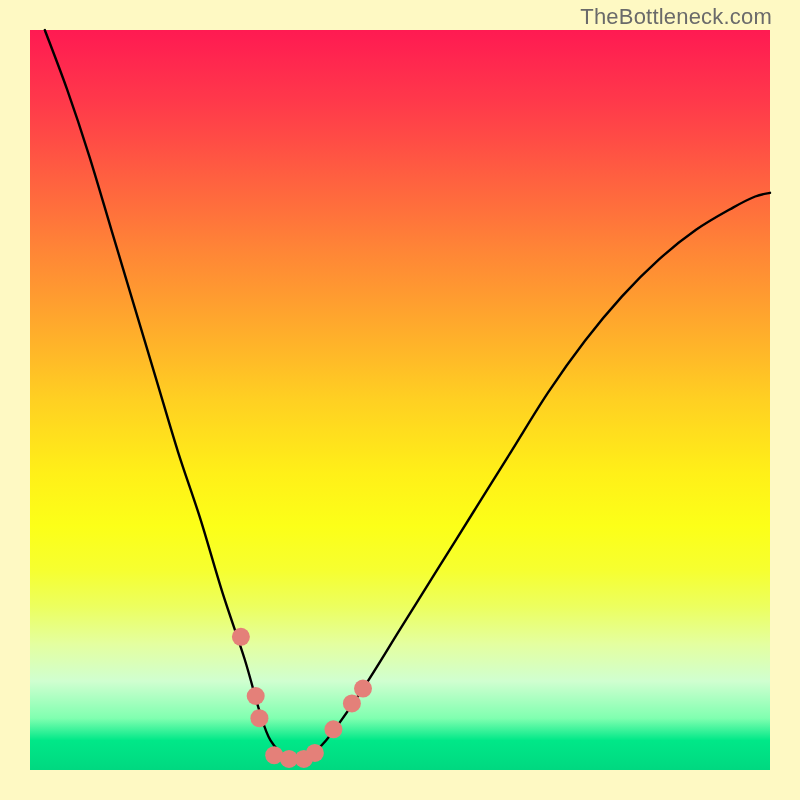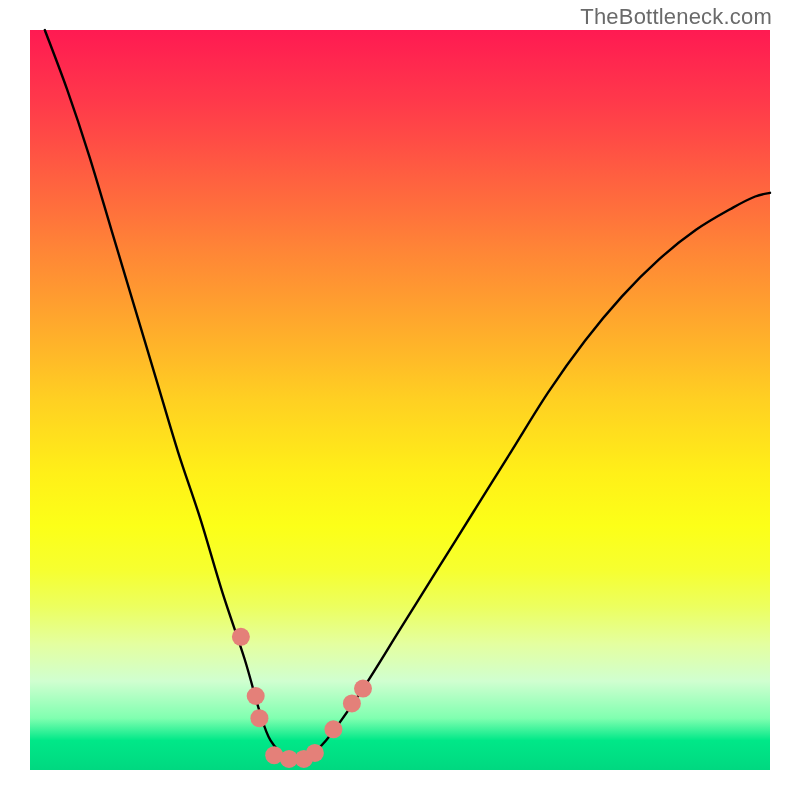--- a/index.html
+++ b/index.html
@@ -1,21 +1,21 @@
 <!DOCTYPE html>
 <html><head>
 <meta charset="utf-8">
 <style>
   * { margin: 0; padding: 0; box-sizing: border-box; }
   html, body { width: 800px; height: 800px; overflow: hidden; background: #000; }
   .frame {
     position: relative;
     width: 800px;
     height: 800px;
-    background: #ffffff;
+    background: #fef9c3;
   }
   .plot-area {
     position: absolute;
     left: 30px;
     top: 30px;
     width: 740px;
     height: 740px;
     background: linear-gradient(to bottom,
       #ff1a52 0%,
       #ff3a4a 10%,

